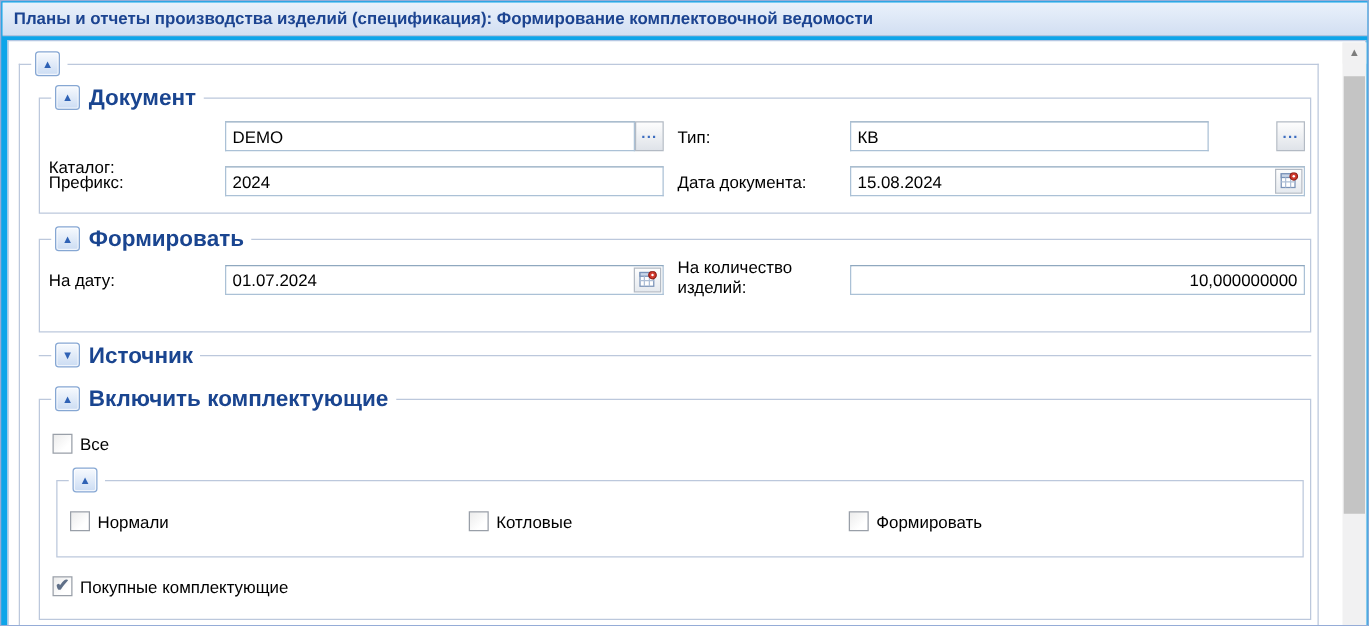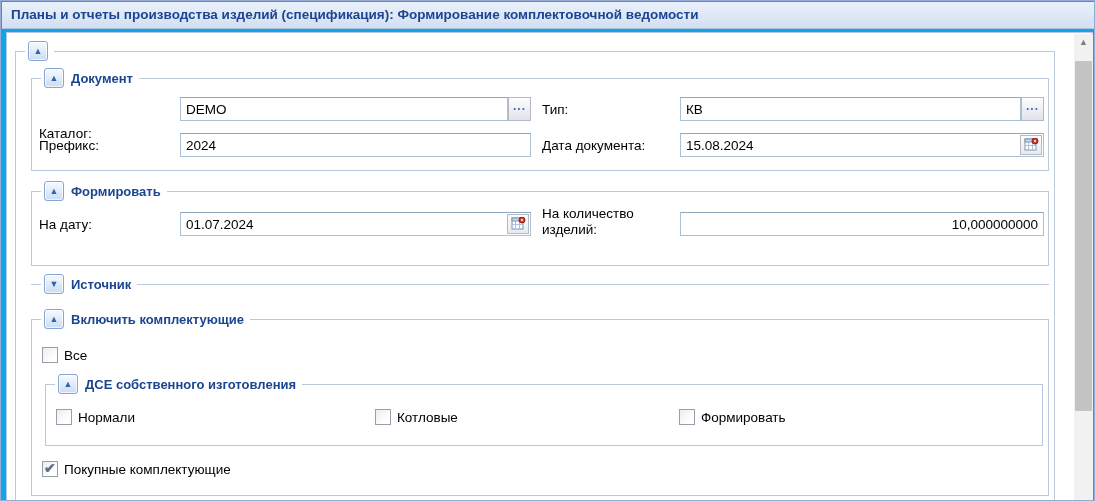--- a/index.html
+++ b/index.html
@@ -23,21 +23,21 @@
   .sbar { position:absolute; left:1073px; top:33px; width:19px; height:467px; background:#f1f1f2; }
   .sbar .up { position:absolute; left:0; top:0; width:19px; height:17px; background:#f1f1f2;
               color:#7d7d7d; font-size:9px; text-align:center; line-height:17px; }
   .sbar .thumb { position:absolute; left:1px; top:27px; width:17px; height:350px; background:#c4c4c4; }
 
   
   .gbox { position:absolute; border:1px solid #bcc8dc; background:transparent; }
   .gbox.noborder-bottom { border-bottom:none; }
   .ghead { position:absolute; display:flex; align-items:center; gap:7px;
            background:#fff; padding:0 6px 0 3px; height:22px; }
-  .glabel { font-size:13px; font-weight:bold; color:#1a4590; white-space:nowrap; }
+  .glabel { font-size:18px; font-weight:bold; color:#1a4590; white-space:nowrap; }
   .cbtn { width:20px; height:20px; border:1px solid #86a7d3; border-radius:3px;
           background:linear-gradient(#f7fafe,#cbdcf3); color:#2f62b5;
           font-size:9px; line-height:18px; text-align:center; cursor:pointer;
           box-shadow:inset 0 0 0 1px rgba(255,255,255,.7); }
   .gline { position:absolute; border-top:1px solid #bcc8dc; height:0; }
 
   
   .lbl { position:absolute; font-size:13.5px; color:#000; white-space:nowrap; }
   .lbl.wrap { white-space:normal; line-height:16px; }
 
@@ -87,21 +87,21 @@
   <div class="ghead" style="left:40px; top:66px;">
     <div class="cbtn">▲</div>
     <span class="glabel">Документ</span>
   </div>
 
   <div class="lbl" style="left:38px; top:101px;margin-top:24px;">Каталог:</div>
   <input class="tbox" style="left: 179px; top: 96px; width: 328px;" value="DEMO">
   <div class="dots" style="left:507px; top:96px;">...</div>
 
   <div class="lbl" style="left:541px; top:101px;">Тип:</div>
-  <input class="tbox" style="left: 679px; top: 96px; width: 341px;" value="КВ">
+  <input class="tbox" style="left: 679px; top: 96px; width: 287px;" value="КВ">
   <div class="dots" style="left:1020px; top:96px;">...</div>
 
   <div class="lbl" style="left:38px; top:137px;">Префикс:</div>
   <input class="tbox" style="left: 179px; top: 132px; width: 351px;" value="2024">
 
   <div class="lbl" style="left:541px; top:137px;">Дата документа:</div>
   <input class="tbox padbtn" style="left: 679px; top: 132px; width: 364px;" value="15.08.2024">
   <div class="calbtn" style="left:1019px; top:134px;">
     <svg width="15" height="14" viewBox="0 0 15 14">
       <rect x="1" y="1" width="11" height="11" fill="#ffffff" stroke="#7a93b8"></rect>
@@ -150,21 +150,20 @@
   </div>
 
   <div class="cb" style="left:41px; top:346px;">
     
   </div>
   <div class="cblbl" style="left:63px; top:347px;">Все</div>
 
   <div class="gbox" style="left:44px; top:383px; width:998px; height:62px;"></div>
   <div class="ghead" style="left:54px; top:372px;">
     <div class="cbtn">▲</div>
-    <span class="glabel">ДСЕ собственного изготовления</span>
   </div>
 
   <div class="cb" style="left:55px; top:408px;">
     
   </div>
   <div class="cblbl" style="left:77px; top:409px;">Нормали</div>
 
   <div class="cb" style="left:374px; top:408px;">
     
   </div>

